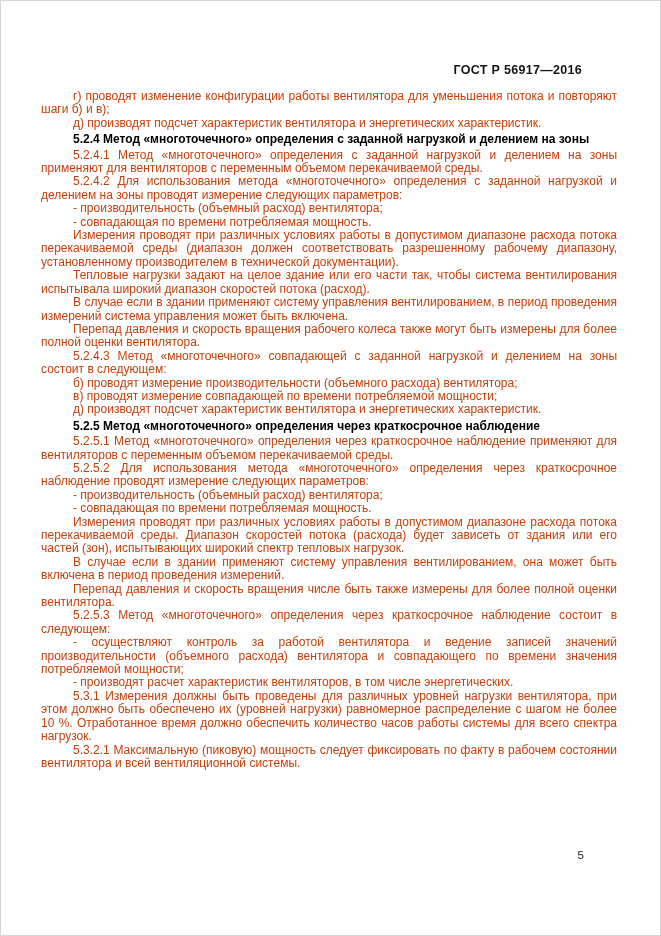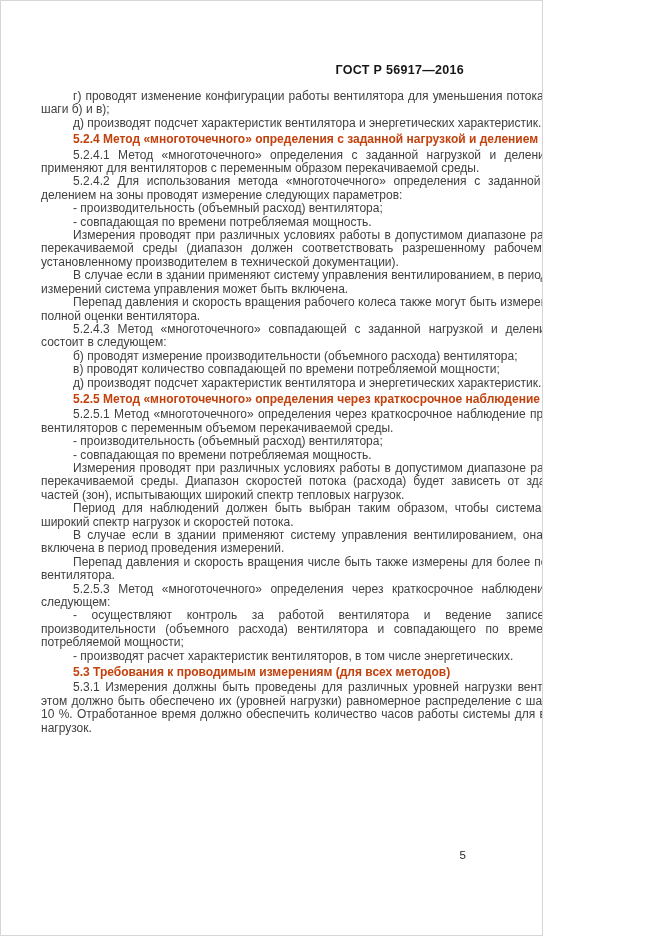--- a/index.html
+++ b/index.html
@@ -2,21 +2,21 @@
 <html lang="ru"><head>
 <meta charset="utf-8">
 <style>
   html, body {
     margin: 0;
     padding: 0;
     background: #ffffff;
   }
   .page {
     position: relative;
-    width: 543px;
+    width: 661px;
     height: 936px;
     box-sizing: border-box;
     background: #ffffff;
     border: 1px solid #d6d6d6;
     overflow: hidden;
     font-family: "Liberation Sans", sans-serif;
     color: #262626;
   }
   .running-header {
     position: absolute;
@@ -33,65 +33,66 @@
     top: 89px;
     left: 40px;
     width: 576px;
   }
   .para {
     margin: 0;
     font-size: 12px;
     line-height: 13.4px;
     text-align: justify;
     text-indent: 32px;
-    color: #404040;
+    color: #c2410c;
   }
   .para.heading {
     font-weight: 700;
-    color: #c2410c;
+    color: #000000;
     margin: 3px 0 2px 0;
   }
   .page-number {
     position: absolute;
     top: 848px;
     right: 76px;
     font-size: 11.5px;
     color: #262626;
   }
 </style>
 </head>
 <body>
 
 <div class="page">
   <div class="running-header">ГОСТ Р 56917—2016</div>
 
   <div class="content">
       <p class="para">г) проводят изменение конфигурации работы вентилятора для уменьшения потока и повторяют шаги б) и в);</p>
       <p class="para">д) производят подсчет характеристик вентилятора и энергетических характеристик.</p>
       <p class="para heading">5.2.4 Метод «многоточечного» определения с заданной нагрузкой и делением на зоны</p>
-      <p class="para">5.2.4.1 Метод «многоточечного» определения с заданной нагрузкой и делением на зоны применяют для вентиляторов с переменным образом перекачиваемой среды.</p>
+      <p class="para">5.2.4.1 Метод «многоточечного» определения с заданной нагрузкой и делением на зоны применяют для вентиляторов с переменным объемом перекачиваемой среды.</p>
       <p class="para">5.2.4.2 Для использования метода «многоточечного» определения с заданной нагрузкой и делением на зоны проводят измерение следующих параметров:</p>
       <p class="para">- производительность (объемный расход) вентилятора;</p>
       <p class="para">- совпадающая по времени потребляемая мощность.</p>
       <p class="para">Измерения проводят при различных условиях работы в допустимом диапазоне расхода потока перекачиваемой среды (диапазон должен соответствовать разрешенному рабочему диапазону, установленному производителем в технической документации).</p>
+      <p class="para">Тепловые нагрузки задают на целое здание или его части так, чтобы система вентилирования испытывала широкий диапазон скоростей потока (расход).</p>
       <p class="para">В случае если в здании применяют систему управления вентилированием, в период проведения измерений система управления может быть включена.</p>
       <p class="para">Перепад давления и скорость вращения рабочего колеса также могут быть измерены для более полной оценки вентилятора.</p>
       <p class="para">5.2.4.3 Метод «многоточечного» совпадающей с заданной нагрузкой и делением на зоны состоит в следующем:</p>
       <p class="para">б) проводят измерение производительности (объемного расхода) вентилятора;</p>
-      <p class="para">в) проводят количество совпадающей по времени потребляемой мощности;</p>
+      <p class="para">в) проводят измерение совпадающей по времени потребляемой мощности;</p>
       <p class="para">д) производят подсчет характеристик вентилятора и энергетических характеристик.</p>
       <p class="para heading">5.2.5 Метод «многоточечного» определения через краткосрочное наблюдение</p>
       <p class="para">5.2.5.1 Метод «многоточечного» определения через краткосрочное наблюдение применяют для вентиляторов с переменным объемом перекачиваемой среды.</p>
+      <p class="para">5.2.5.2 Для использования метода «многоточечного» определения через краткосрочное наблюдение проводят измерение следующих параметров:</p>
       <p class="para">- производительность (объемный расход) вентилятора;</p>
       <p class="para">- совпадающая по времени потребляемая мощность.</p>
       <p class="para">Измерения проводят при различных условиях работы в допустимом диапазоне расхода потока перекачиваемой среды. Диапазон скоростей потока (расхода) будет зависеть от здания или его частей (зон), испытывающих широкий спектр тепловых нагрузок.</p>
-      <p class="para">Период для наблюдений должен быть выбран таким образом, чтобы система испытывала широкий спектр нагрузок и скоростей потока.</p>
       <p class="para">В случае если в здании применяют систему управления вентилированием, она может быть включена в период проведения измерений.</p>
       <p class="para">Перепад давления и скорость вращения числе быть также измерены для более полной оценки вентилятора.</p>
       <p class="para">5.2.5.3 Метод «многоточечного» определения через краткосрочное наблюдение состоит в следующем:</p>
       <p class="para">- осуществляют контроль за работой вентилятора и ведение записей значений производительности (объемного расхода) вентилятора и совпадающего по времени значения потребляемой мощности;</p>
       <p class="para">- производят расчет характеристик вентиляторов, в том числе энергетических.</p>
-      <p class="para heading">5.3 Требования к проводимым измерениям (для всех методов)</p>
       <p class="para">5.3.1 Измерения должны быть проведены для различных уровней нагрузки вентилятора, при этом должно быть обеспечено их (уровней нагрузки) равномерное распределение с шагом не более 10 %. Отработанное время должно обеспечить количество часов работы системы для всего спектра нагрузок.</p>
+      <p class="para">5.3.2.1 Максимальную (пиковую) мощность следует фиксировать по факту в рабочем состоянии вентилятора и всей вентиляционной системы.</p>
     </div>
 
   <div class="page-number">5</div>
 </div>
 
 </body></html>

